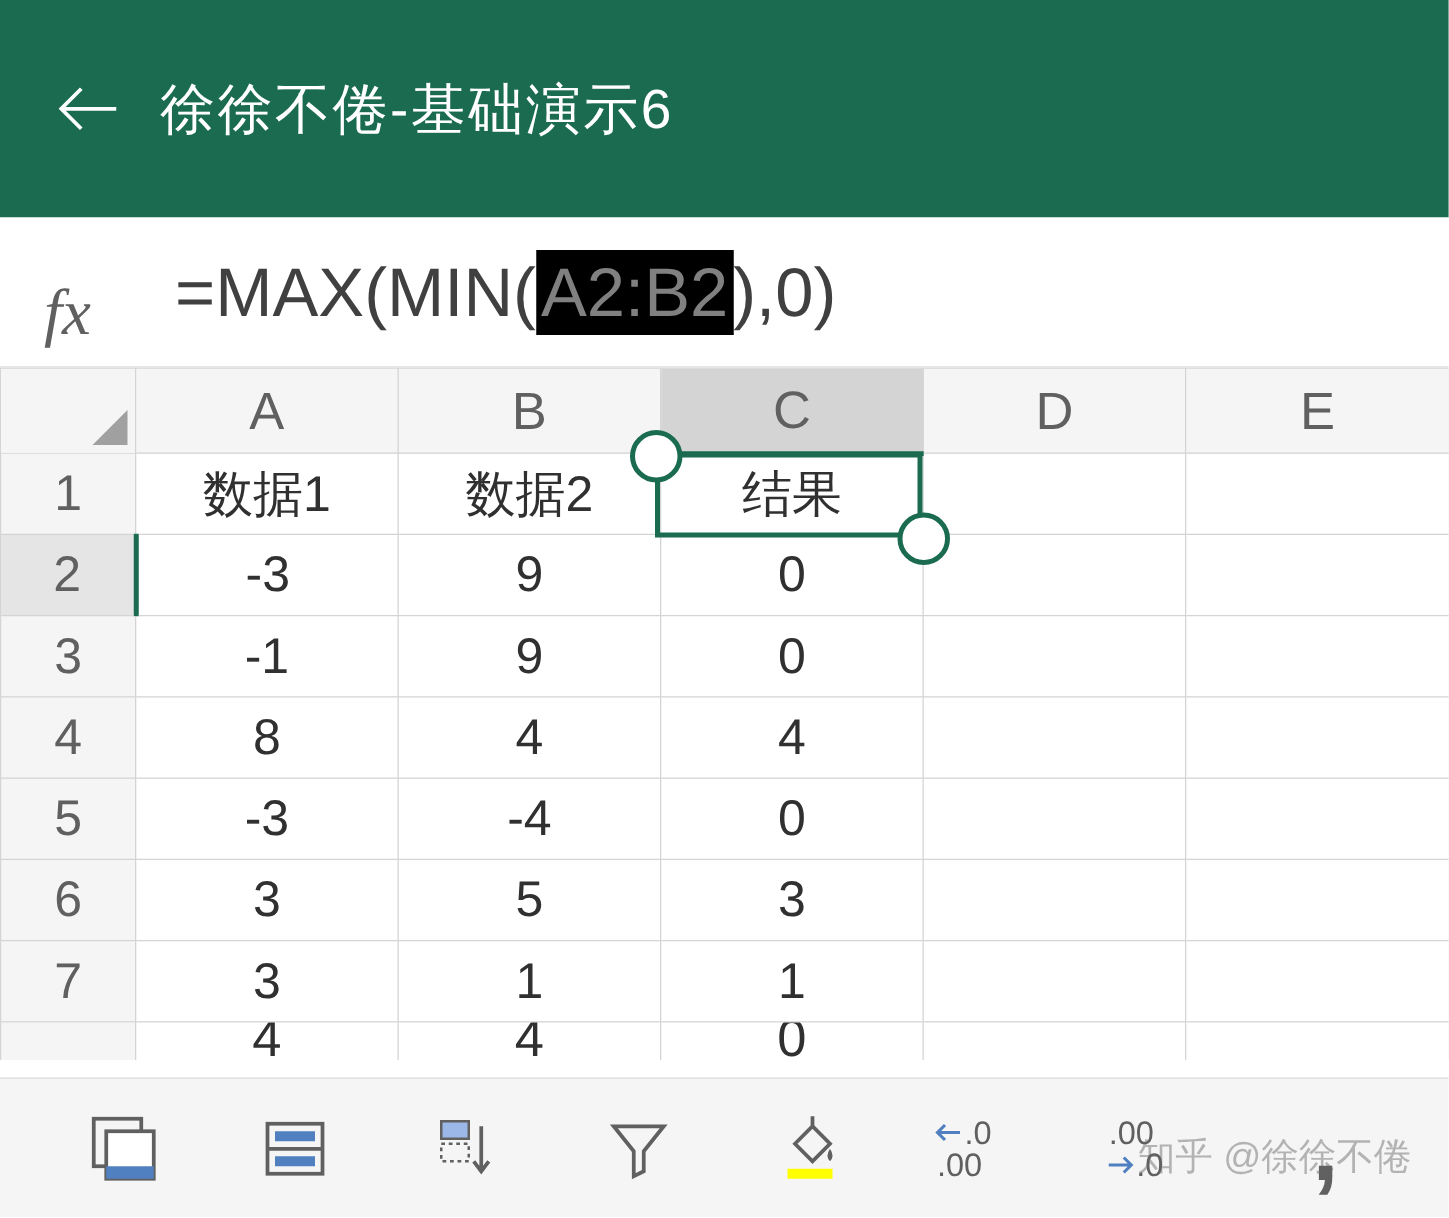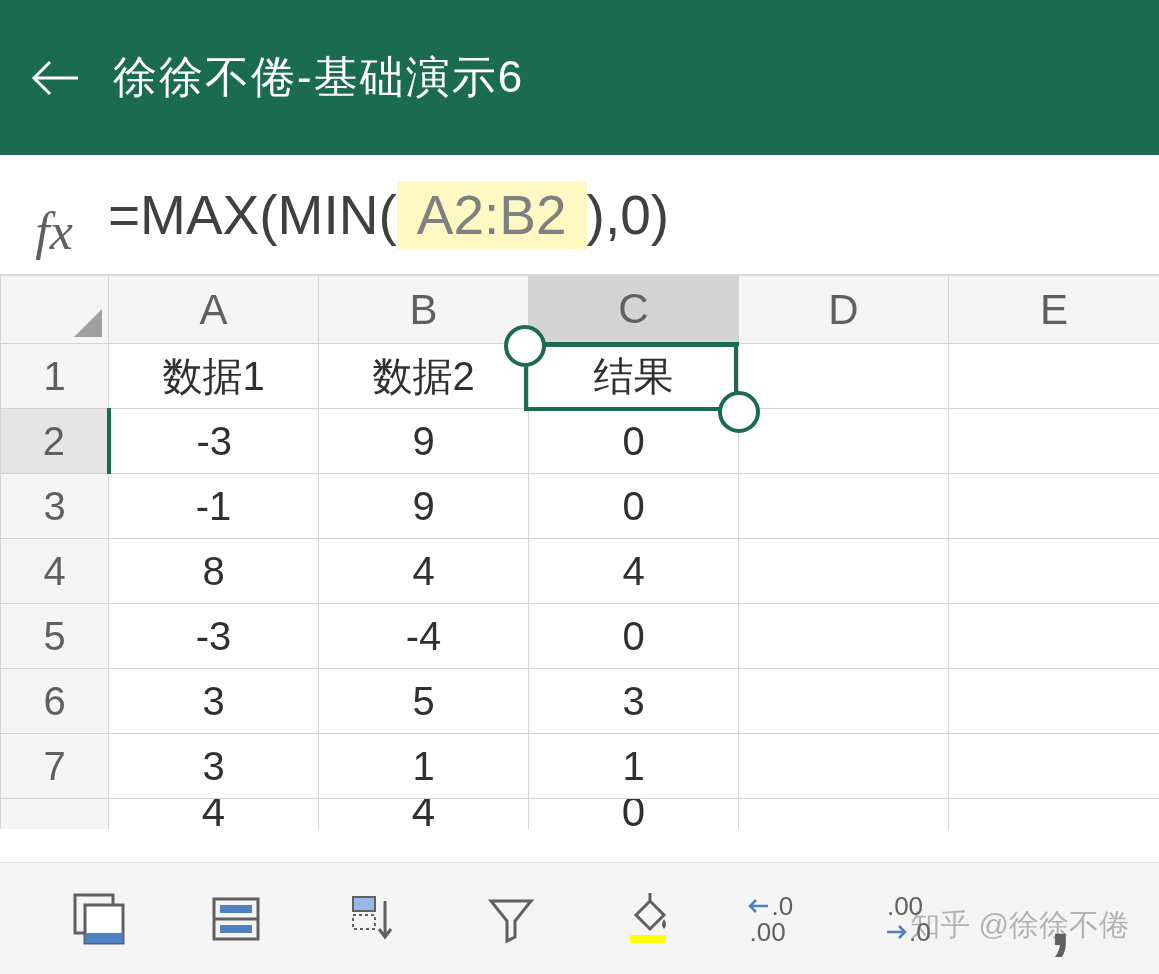--- a/index.html
+++ b/index.html
@@ -11,24 +11,24 @@
       font-family: "Microsoft YaHei", "PingFang SC", -apple-system, sans-serif;
       width: 1159px;
       height: 974px;
       background: #ffffff;
       display: flex;
       flex-direction: column;
       overflow: hidden;
     }
     .header {
       background: #1a6b4f;
-      height: 155px;
-      display: flex;
-      align-items: center;
-      padding: 0 27px;
+      height: 174px;
+      display: flex;
+      align-items: center;
+      padding: 0 42px;
     }
     .back-arrow {
       width: 56px;
       height: 56px;
       display: flex;
       align-items: center;
       justify-content: center;
       margin-right: 30px;
     }
     .back-arrow svg {
@@ -56,24 +56,25 @@
       font-size: 52px;
       color: #606060;
       margin-top: 34px;
     }
     .formula-text {
       font-size: 55px;
       color: #404040;
       font-family: Arial, sans-serif;
       display: flex;
       align-items: center;
+      margin-left: 32px;
     }
     .formula-highlight {
-      background: #fef9c3;
-      padding: 2px 20px;
+      background: #000000;
+      padding: 2px 4px;
       color: #808080;
     }
     .sheet-area {
       flex: 1;
       overflow: hidden;
       position: relative;
     }
     table {
       border-collapse: collapse;
       width: 100%;

